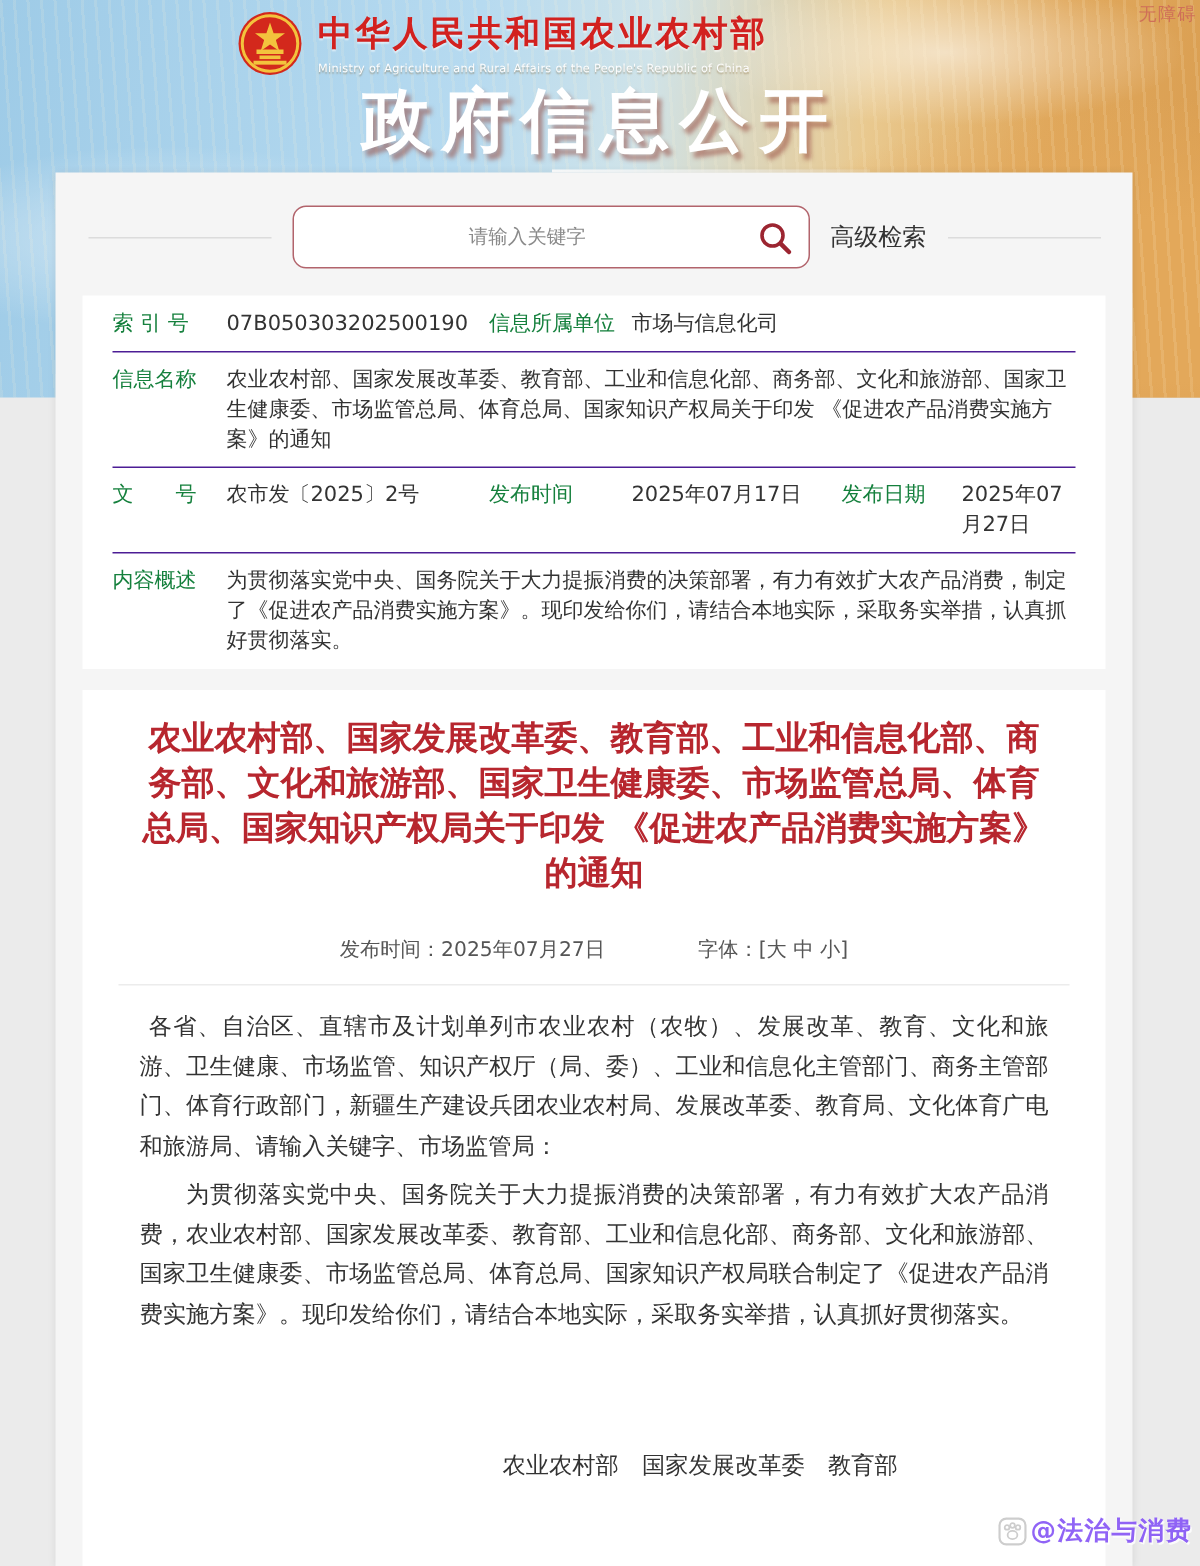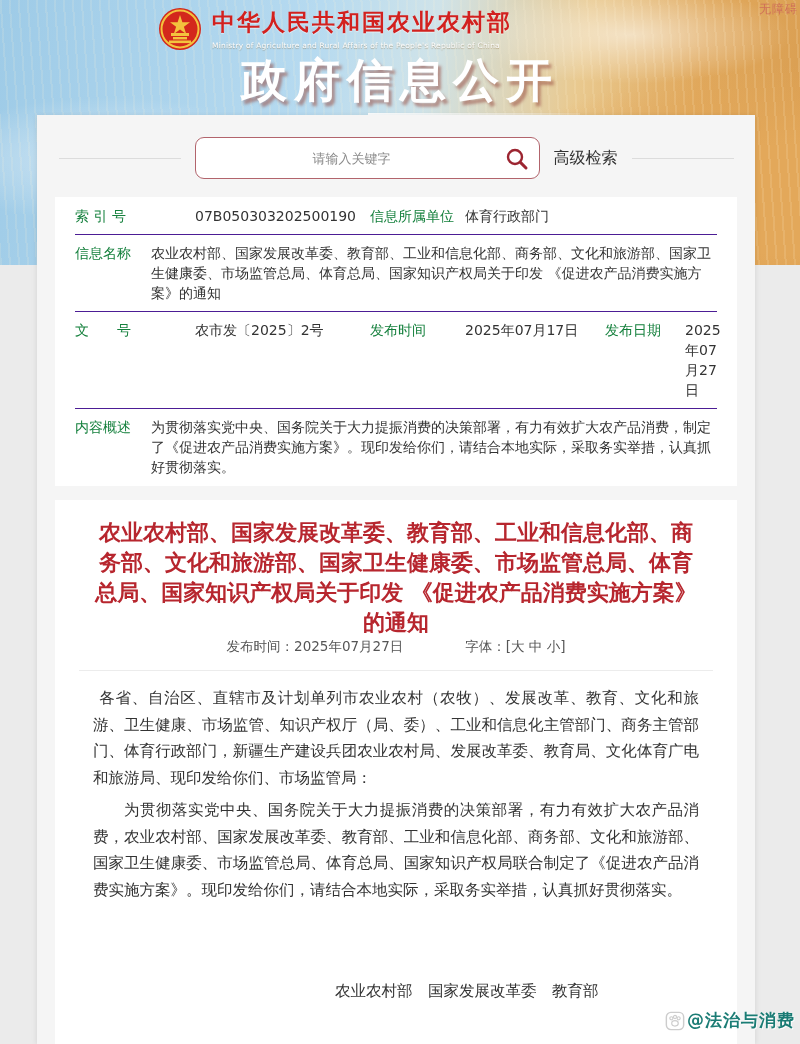--- a/index.html
+++ b/index.html
@@ -47,39 +47,39 @@
   .search-box input::placeholder { color:#8a8a8a; }
   .search-icon { position:absolute; right:10px; top:9px; width:24px; height:24px; cursor:pointer; }
   .advanced { font-size:16px; color:#333; text-decoration:none; cursor:pointer; white-space:nowrap;text-align:right; }
 
   
   .meta { margin:18px 18px 0; background:#fff; padding:1px 20px; }
   .meta-row { display:flex; padding:8px 0; font-size:14px; line-height:20px; border-top:1px solid #4c1d95; }
   .meta-row:first-child { border-top:none; }
   .meta-label { color:#15803d; white-space:pre; flex:0 0 76px; }
   .meta-value { color:#333; }
-  .w175 { flex:0 0 175px;margin-left:44px; } .w95 { flex:0 0 95px; } .w140 { flex:0 0 140px; } .w80 { flex:0 0 80px; }
+  .w175 { flex:0 0 175px; } .w95 { flex:0 0 95px; } .w140 { flex:0 0 140px; } .w80 { flex:0 0 80px; }
   .grow { flex:1; }
 
   
   .article { position:relative; margin:14px 18px 0; background:#fff;
              padding:10px 38px 26px; min-height:610px; }
   .article-title { font-size:22px; line-height:30px; font-weight:bold; color:#b7262e;
                    text-align:center; margin-top:8px; }
-  .pub-row { display:flex; justify-content:center; gap:62px; margin-top:0;
+  .pub-row { display:flex; justify-content:center; gap:62px; margin-top:26px;
              font-size:13.5px; color:#555; }
   .divider { border:none; border-top:1px solid #ececec; margin:14px -14px 0; }
   .body p { font-size:15.5px; line-height:26.5px; color:#333; text-align:justify; }
   .p1 { margin-top:14px; text-indent:.4em; }
   .p2 { margin-top:6px; text-indent:2em; }
   .signatures { margin:16px 0 0 242px; font-size:15.5px; line-height:29px; color:#333; white-space:pre; }
 
   
   .watermark { position:absolute; right:5px; bottom:12px; display:flex; align-items:center; gap:2px;
-               color:#0f766e; font-size:17px; font-weight:bold; letter-spacing:1px;
+               color:#8b5cf6; font-size:17px; font-weight:bold; letter-spacing:1px;
                text-shadow:0 0 1px #fff, 1px 1px 0 rgba(255,255,255,.9); opacity:.95; }
 </style>
 </head>
 <body>
 
 <div class="page">
 
   <div class="banner">
     <div class="accessibility">无障碍</div>
     <div class="brand">
@@ -117,21 +117,21 @@
       </div>
       <a class="advanced">高级检索</a>
       <span class="deco-line right"></span>
     </div>
 
     <div class="meta">
       <div class="meta-row">
         <span class="meta-label">索 引 号</span>
         <span class="meta-value w175">07B050303202500190</span>
         <span class="meta-label w95">信息所属单位</span>
-        <span class="meta-value grow">体育行政部门</span>
+        <span class="meta-value grow">市场与信息化司</span>
       </div>
       <div class="meta-row">
         <span class="meta-label">信息名称</span>
         <span class="meta-value grow">农业农村部、国家发展改革委、教育部、工业和信息化部、商务部、文化和旅游部、国家卫生健康委、市场监管总局、体育总局、国家知识产权局关于印发 《促进农产品消费实施方案》的通知</span>
       </div>
       <div class="meta-row">
         <span class="meta-label">文　　号</span>
         <span class="meta-value w175">农市发〔2025〕2号</span>
         <span class="meta-label w95">发布时间</span>
         <span class="meta-value w140">2025年07月17日</span>
@@ -145,21 +145,21 @@
     </div>
 
     <div class="article">
       <h1 class="article-title">农业农村部、国家发展改革委、教育部、工业和信息化部、商务部、文化和旅游部、国家卫生健康委、市场监管总局、体育总局、国家知识产权局关于印发 《促进农产品消费实施方案》的通知</h1>
       <div class="pub-row">
         <span>发布时间：2025年07月27日</span>
         <span>字体：[大 中 小]</span>
       </div>
       <hr class="divider">
       <div class="body">
-        <p class="p1">各省、自治区、直辖市及计划单列市农业农村（农牧）、发展改革、教育、文化和旅游、卫生健康、市场监管、知识产权厅（局、委）、工业和信息化主管部门、商务主管部门、体育行政部门，新疆生产建设兵团农业农村局、发展改革委、教育局、文化体育广电和旅游局、现印发给你们、市场监管局：</p>
+        <p class="p1">各省、自治区、直辖市及计划单列市农业农村（农牧）、发展改革、教育、文化和旅游、卫生健康、市场监管、知识产权厅（局、委）、工业和信息化主管部门、商务主管部门、体育行政部门，新疆生产建设兵团农业农村局、发展改革委、教育局、文化体育广电和旅游局、请输入关键字、市场监管局：</p>
         <p class="p2">为贯彻落实党中央、国务院关于大力提振消费的决策部署，有力有效扩大农产品消费，农业农村部、国家发展改革委、教育部、工业和信息化部、商务部、文化和旅游部、国家卫生健康委、市场监管总局、体育总局、国家知识产权局联合制定了《促进农产品消费实施方案》。现印发给你们，请结合本地实际，采取务实举措，认真抓好贯彻落实。</p>
       </div>
       <div class="signatures">
         <div>农业农村部　国家发展改革委　教育部</div>
         <div>工业和信息化部　商务部　文化和旅游部</div>
         
         
       </div>
 
     </div>

